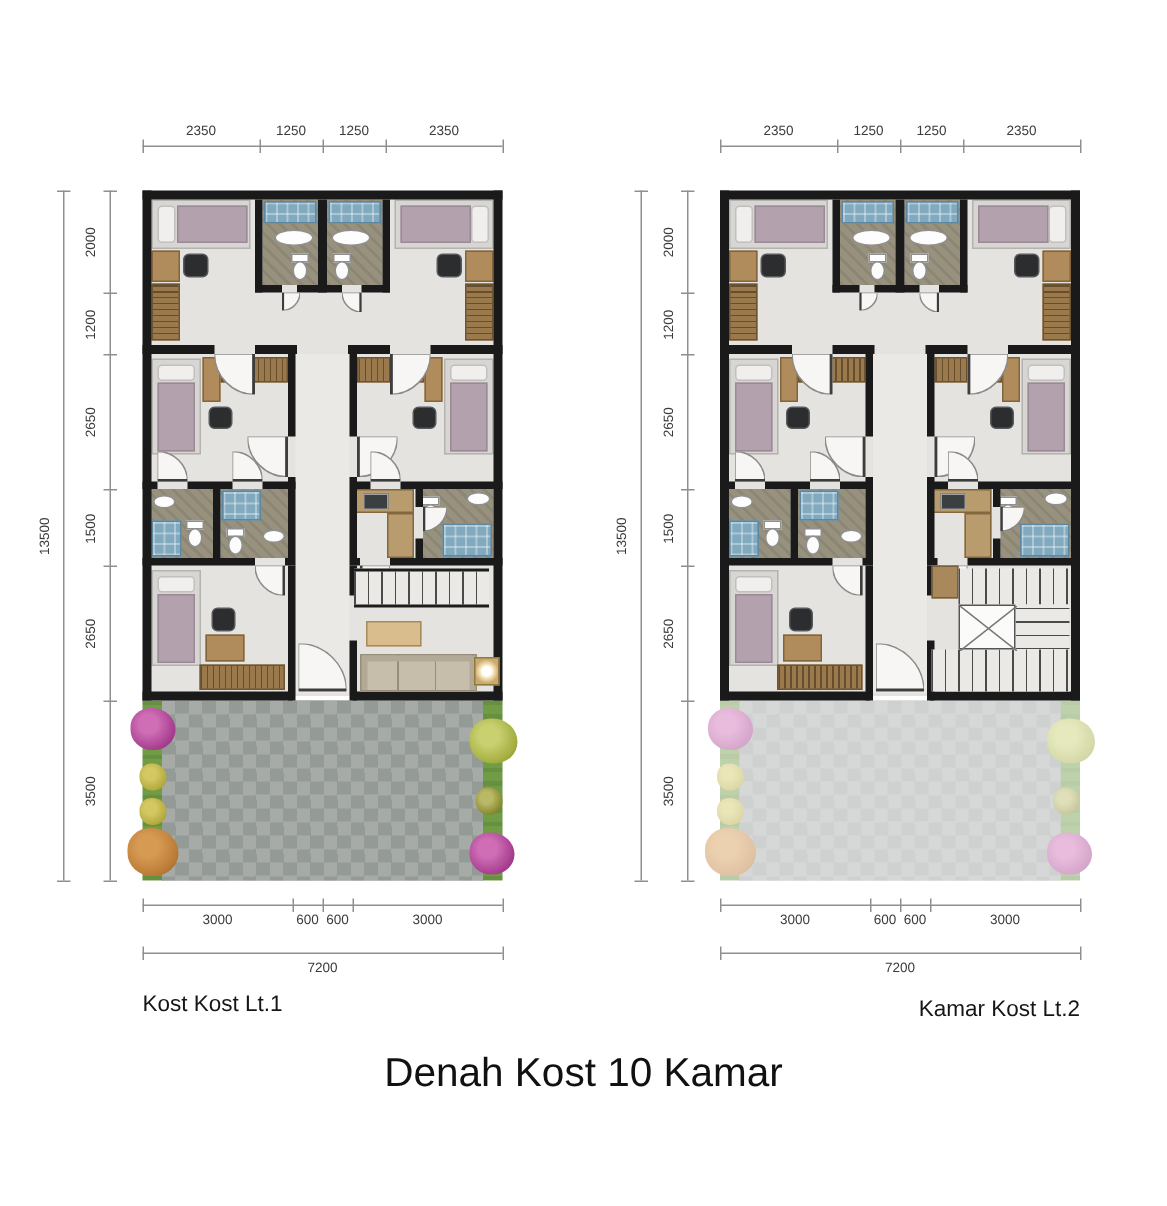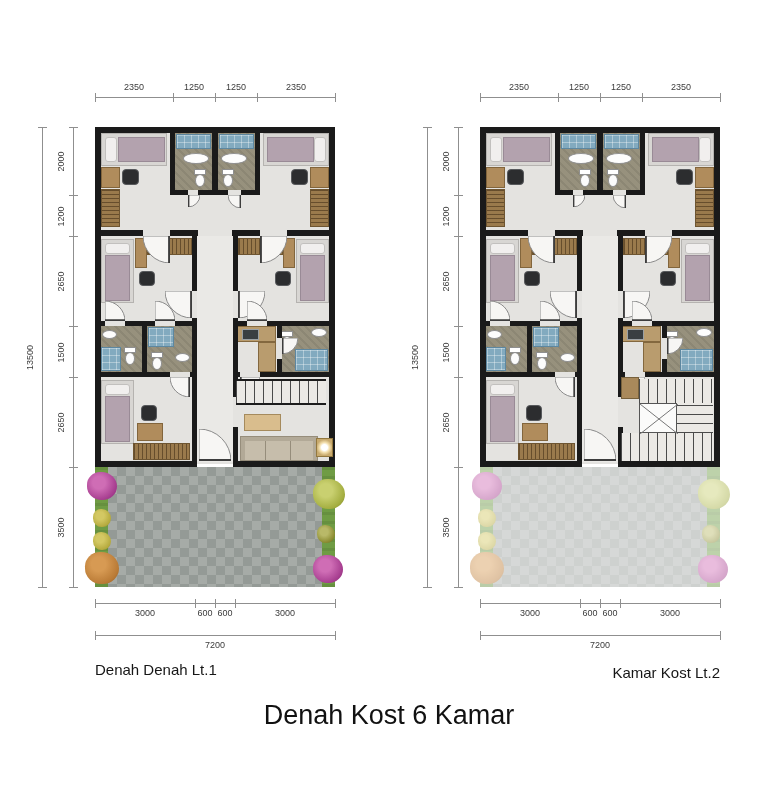--- a/index.html
+++ b/index.html
@@ -64,21 +64,21 @@
   .rot{transform:rotate(-90deg);transform-origin:center;}
   
   .plan-label{position:absolute;font-size:15px;color:#161616;white-space:nowrap;}
   .main-title{position:absolute;left:0;right:0;top:700px;text-align:center;font-size:27px;color:#111;}
 </style>
 </head>
 <body>
 
 <div class="canvas">
   <div class="plan" id="plan-0" style="left:95px;top:127px;width:240px;height:460px">
-    <div class="plan-label" style="left:0;top:534px">Denah Denah Lt.1</div>
+    <div class="plan-label" style="left:0;top:534px">Kost Kost Lt.1</div>
   <div class="building" style="left: 0px; top: 0px; width: 240px; height: 460px;">
         <div class="floor-base" style="left: 3px; top: 3px; width: 234px; height: 334px;"></div>
         <div class="corridor" style="left: 102px; top: 109px; width: 36px; height: 226px;"></div>
         <div class="bathfloor" style="left: 80px; top: 6px; width: 37px; height: 57px;"></div>
         <div class="bathfloor" style="left: 123px; top: 6px; width: 37px; height: 57px;"></div>
         <div class="bathfloor" style="left: 5px; top: 199px; width: 42px; height: 46px;"></div>
         <div class="bathfloor" style="left: 52px; top: 199px; width: 45px; height: 46px;"></div>
         <div class="bathfloor" style="left: 187px; top: 199px; width: 47px; height: 46px;"></div>
         <div class="courtyard" style="left: 0px; top: 340px; width: 240px; height: 120px;">
           <div class="grass" style="left: 0px; top: 0px; width: 14px; height: 120px;"></div>
@@ -575,14 +575,14 @@
         <div class="dlabel" style="left: 25px; top: 481px; width: 50px; height: 11px;">3000</div>
         <div class="dlabel" style="left: 85px; top: 481px; width: 50px; height: 11px;">600</div>
         <div class="dlabel" style="left: 105px; top: 481px; width: 50px; height: 11px;">600</div>
         <div class="dlabel" style="left: 165px; top: 481px; width: 50px; height: 11px;">3000</div>
         <div class="dline" style="left: 0px; top: 508px; width: 240px; height: 1px;"></div>
         <div class="dline" style="left: 0px; top: 504px; width: 1px; height: 9px;"></div>
         <div class="dline" style="left: 240px; top: 504px; width: 1px; height: 9px;"></div>
         <div class="dlabel" style="left: 95px; top: 513px; width: 50px; height: 11px;">7200</div>
       </div>
     </div>
-  <div class="main-title">Denah Kost 6 Kamar</div>
+  <div class="main-title">Denah Kost 10 Kamar</div>
 </div>
 
 </body></html>

